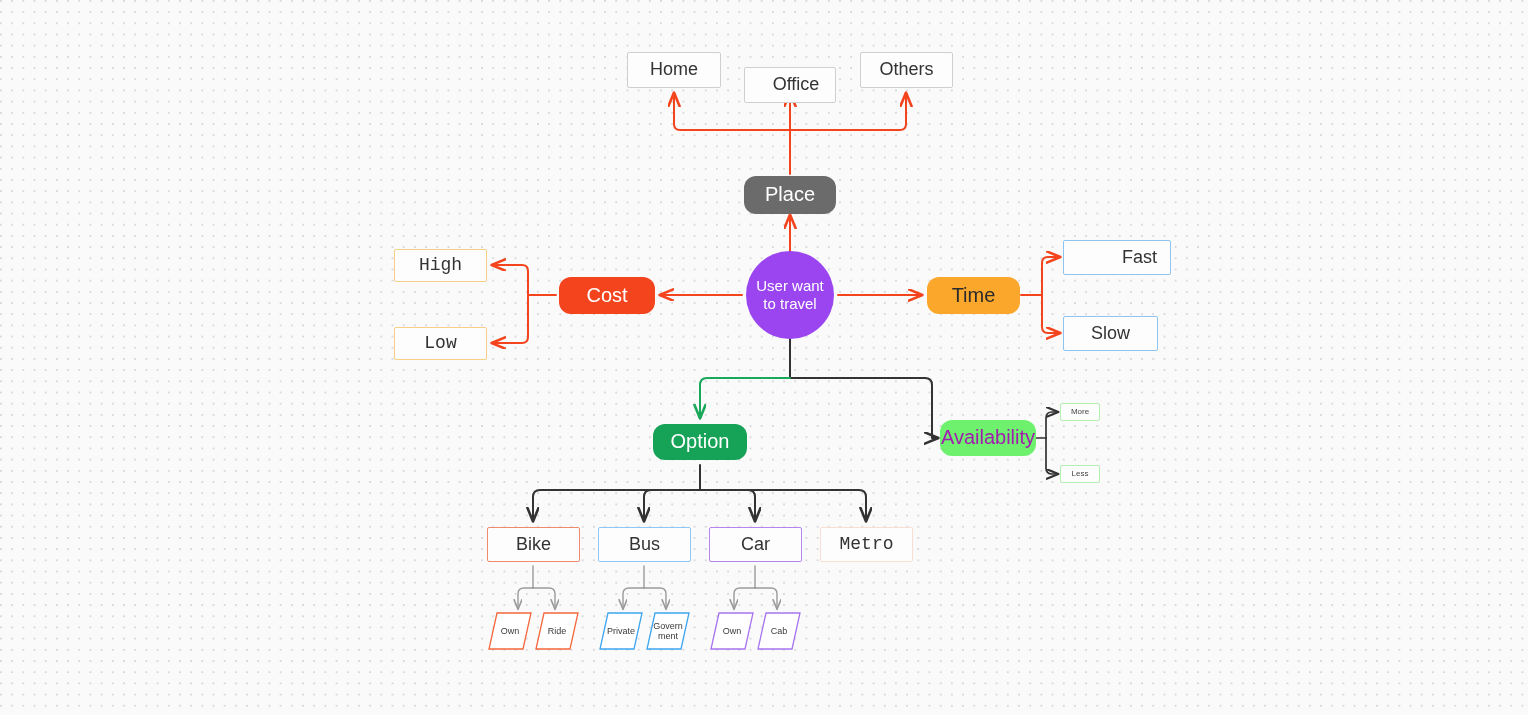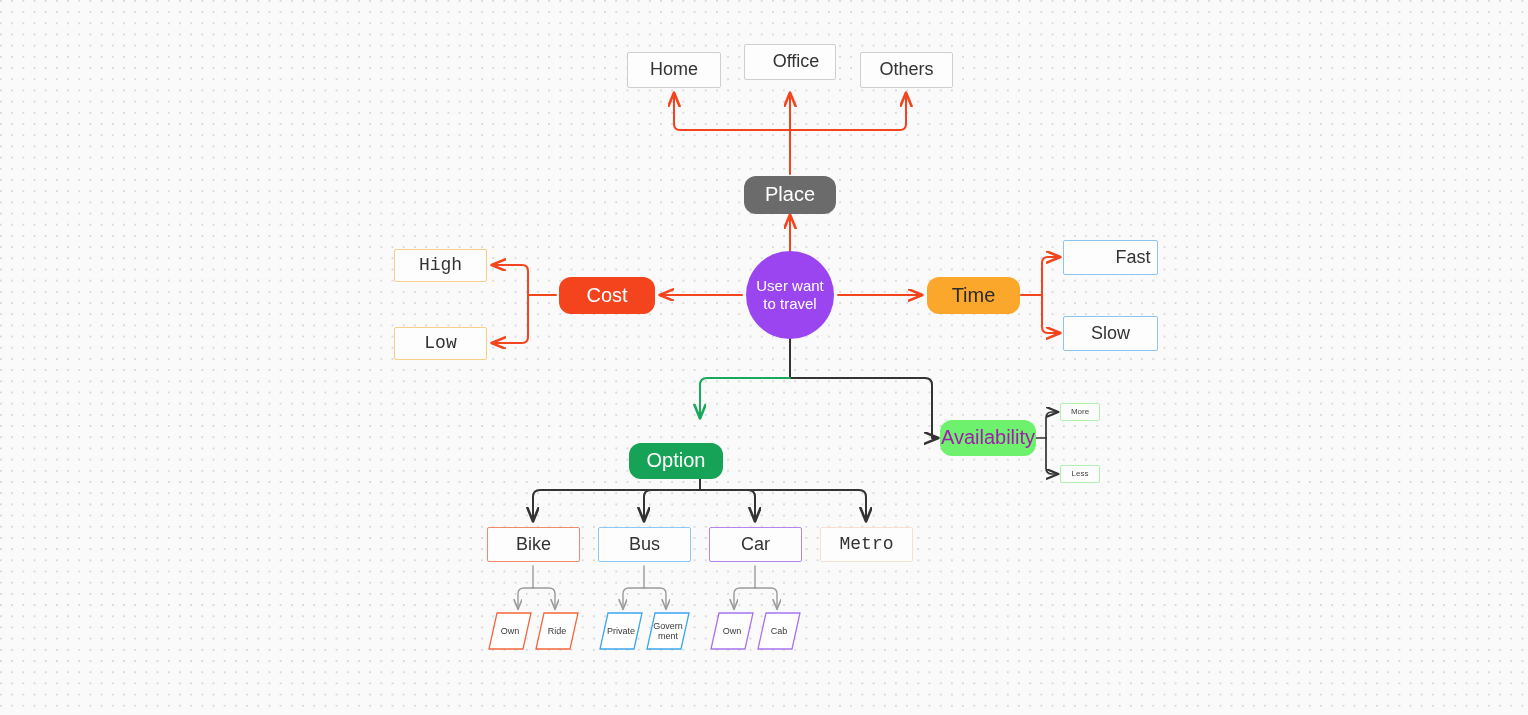--- a/index.html
+++ b/index.html
@@ -161,21 +161,21 @@
 
       <path d="M755,566 L755,588" stroke="#9a9a9a" stroke-width="1.4"></path>
       <path d="M755,588 L740,588 Q734,588 734,594 L734,609" stroke="#9a9a9a" stroke-width="1.4" marker-end="url(#ar-gray)"></path>
       <path d="M755,588 L771,588 Q777,588 777,594 L777,609" stroke="#9a9a9a" stroke-width="1.4" marker-end="url(#ar-gray)"></path>
     </g>
   </svg>
 
   <div class="node rect" style="left:627px; top:52px; width:94px; height:36px;">
     <span>Home</span>
   </div>
-  <div class="node rect" style="left:744px; top:44px; width:92px; height:36px;padding-left:12px;">
+  <div class="node rect" style="left:744px; top:67px; width:92px; height:36px;padding-left:12px;">
     <span>Office</span>
   </div>
   <div class="node rect" style="left:860px; top:52px; width:93px; height:36px;">
     <span>Others</span>
   </div>
 
   <div class="node pill gray" style="left:744px; top:176px; width:92px; height:38px;">
     <span>Place</span>
   </div>
 
@@ -192,38 +192,38 @@
   <div class="node rect amber" style="left:394px; top:249px; width:93px; height:33px;">
     <span>High</span>
   </div>
   <div class="node rect amber" style="left:394px; top:327px; width:93px; height:33px;">
     <span>Low</span>
   </div>
 
   <div class="node pill amber" style="left:927px; top:277px; width:93px; height:37px;">
     <span>Time</span>
   </div>
-  <div class="node rect blue" style="left:1063px; top:240px; width:95px; height:35px;padding-left:45px;">
+  <div class="node rect blue" style="left:1063px; top:240px; width:108px; height:35px;padding-left:45px;">
     <span>Fast</span>
   </div>
   <div class="node rect blue" style="left:1063px; top:316px; width:95px; height:35px;">
     <span>Slow</span>
   </div>
 
   <div class="node pill lime" style="left:940px; top:420px; width:96px; height:36px;">
     <span>Availability</span>
   </div>
   <div class="node rect mint tiny" style="left:1060px; top:403px; width:40px; height:18px;">
     <span>More</span>
   </div>
   <div class="node rect mint tiny" style="left:1060px; top:465px; width:40px; height:18px;">
     <span>Less</span>
   </div>
 
-  <div class="node pill green" style="left:629px; top:424px; width:94px; height:36px;margin-top:19px;">
+  <div class="node pill green" style="left:653px; top:424px; width:94px; height:36px;">
     <span>Option</span>
   </div>
 
   <div class="node rect coral" style="left:487px; top:527px; width:93px; height:35px;">
     <span>Bike</span>
   </div>
   <div class="node rect lblue" style="left:598px; top:527px; width:93px; height:35px;">
     <span>Bus</span>
   </div>
   <div class="node rect violet" style="left:709px; top:527px; width:93px; height:35px;">

